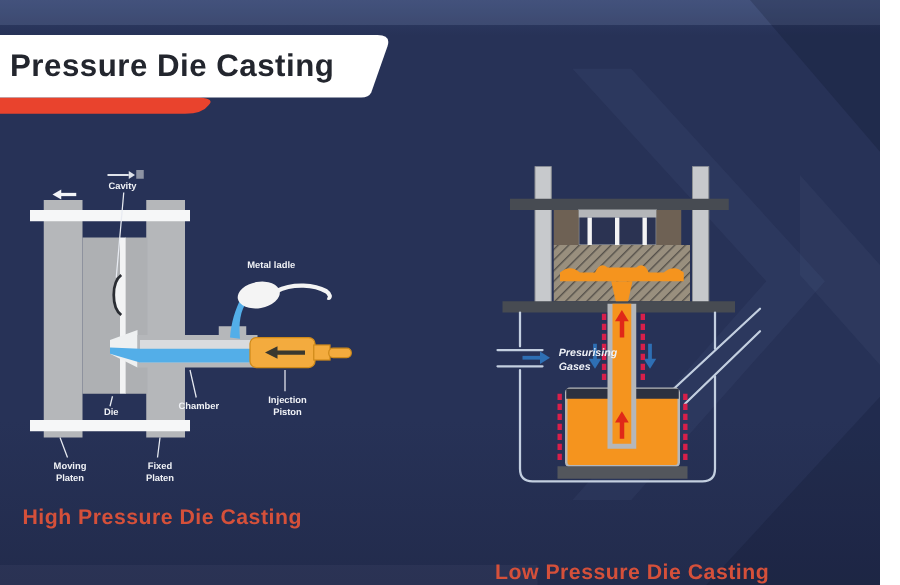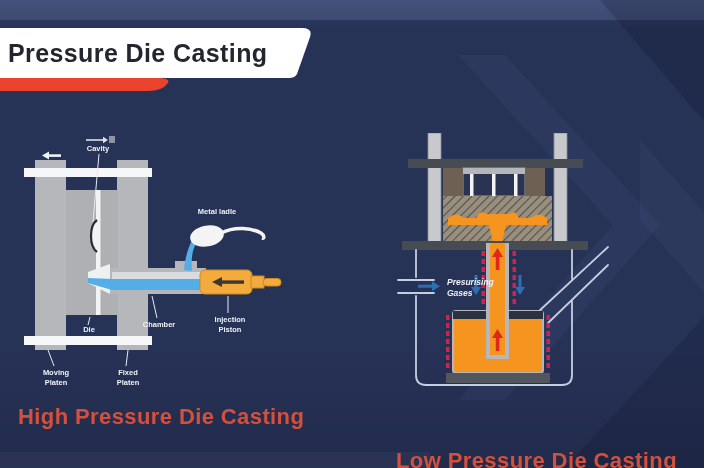--- a/index.html
+++ b/index.html
@@ -13,21 +13,21 @@
   .banner{position:absolute;left:0;top:24px;width:340px;height:72px;}
   .banner svg{position:absolute;left:0;top:0;}
   .banner-text{
     position:absolute;left:8px;top:15px;font-size:25px;font-weight:800;
     color:#23262e;letter-spacing:0.4px;white-space:nowrap;
   }
   .diagram{position:absolute;}
   .hp{left:0;top:130px;}
   .lp{left:390px;top:133px;}
   .caption{
-    position:absolute;top:404px;font-size:22px;font-weight:bold;
+    position:absolute;top:404px;font-size:17px;font-weight:bold;
     color:#d5503a;letter-spacing:0.4px;white-space:nowrap;
   }
   .caption.hp-cap{left:18px;}
   .caption.lp-cap{left:396px;margin-top:44px;}
   .lbl{fill:#f0f2f6;font-family:"Liberation Sans",sans-serif;font-size:7.5px;font-weight:bold;}
   .lbl-it{fill:#eef1f6;font-family:"Liberation Sans",sans-serif;font-size:8.5px;font-weight:bold;font-style:italic;}
   .leader{stroke:#e8ebf2;stroke-width:1;fill:none;}
   .outline{stroke:#c3cfe0;stroke-width:1.8;fill:none;stroke-linecap:round;}
   .bot-strip{position:absolute;left:0;top:452px;width:430px;height:16px;background:rgba(190,200,220,0.05);}
 </style>

